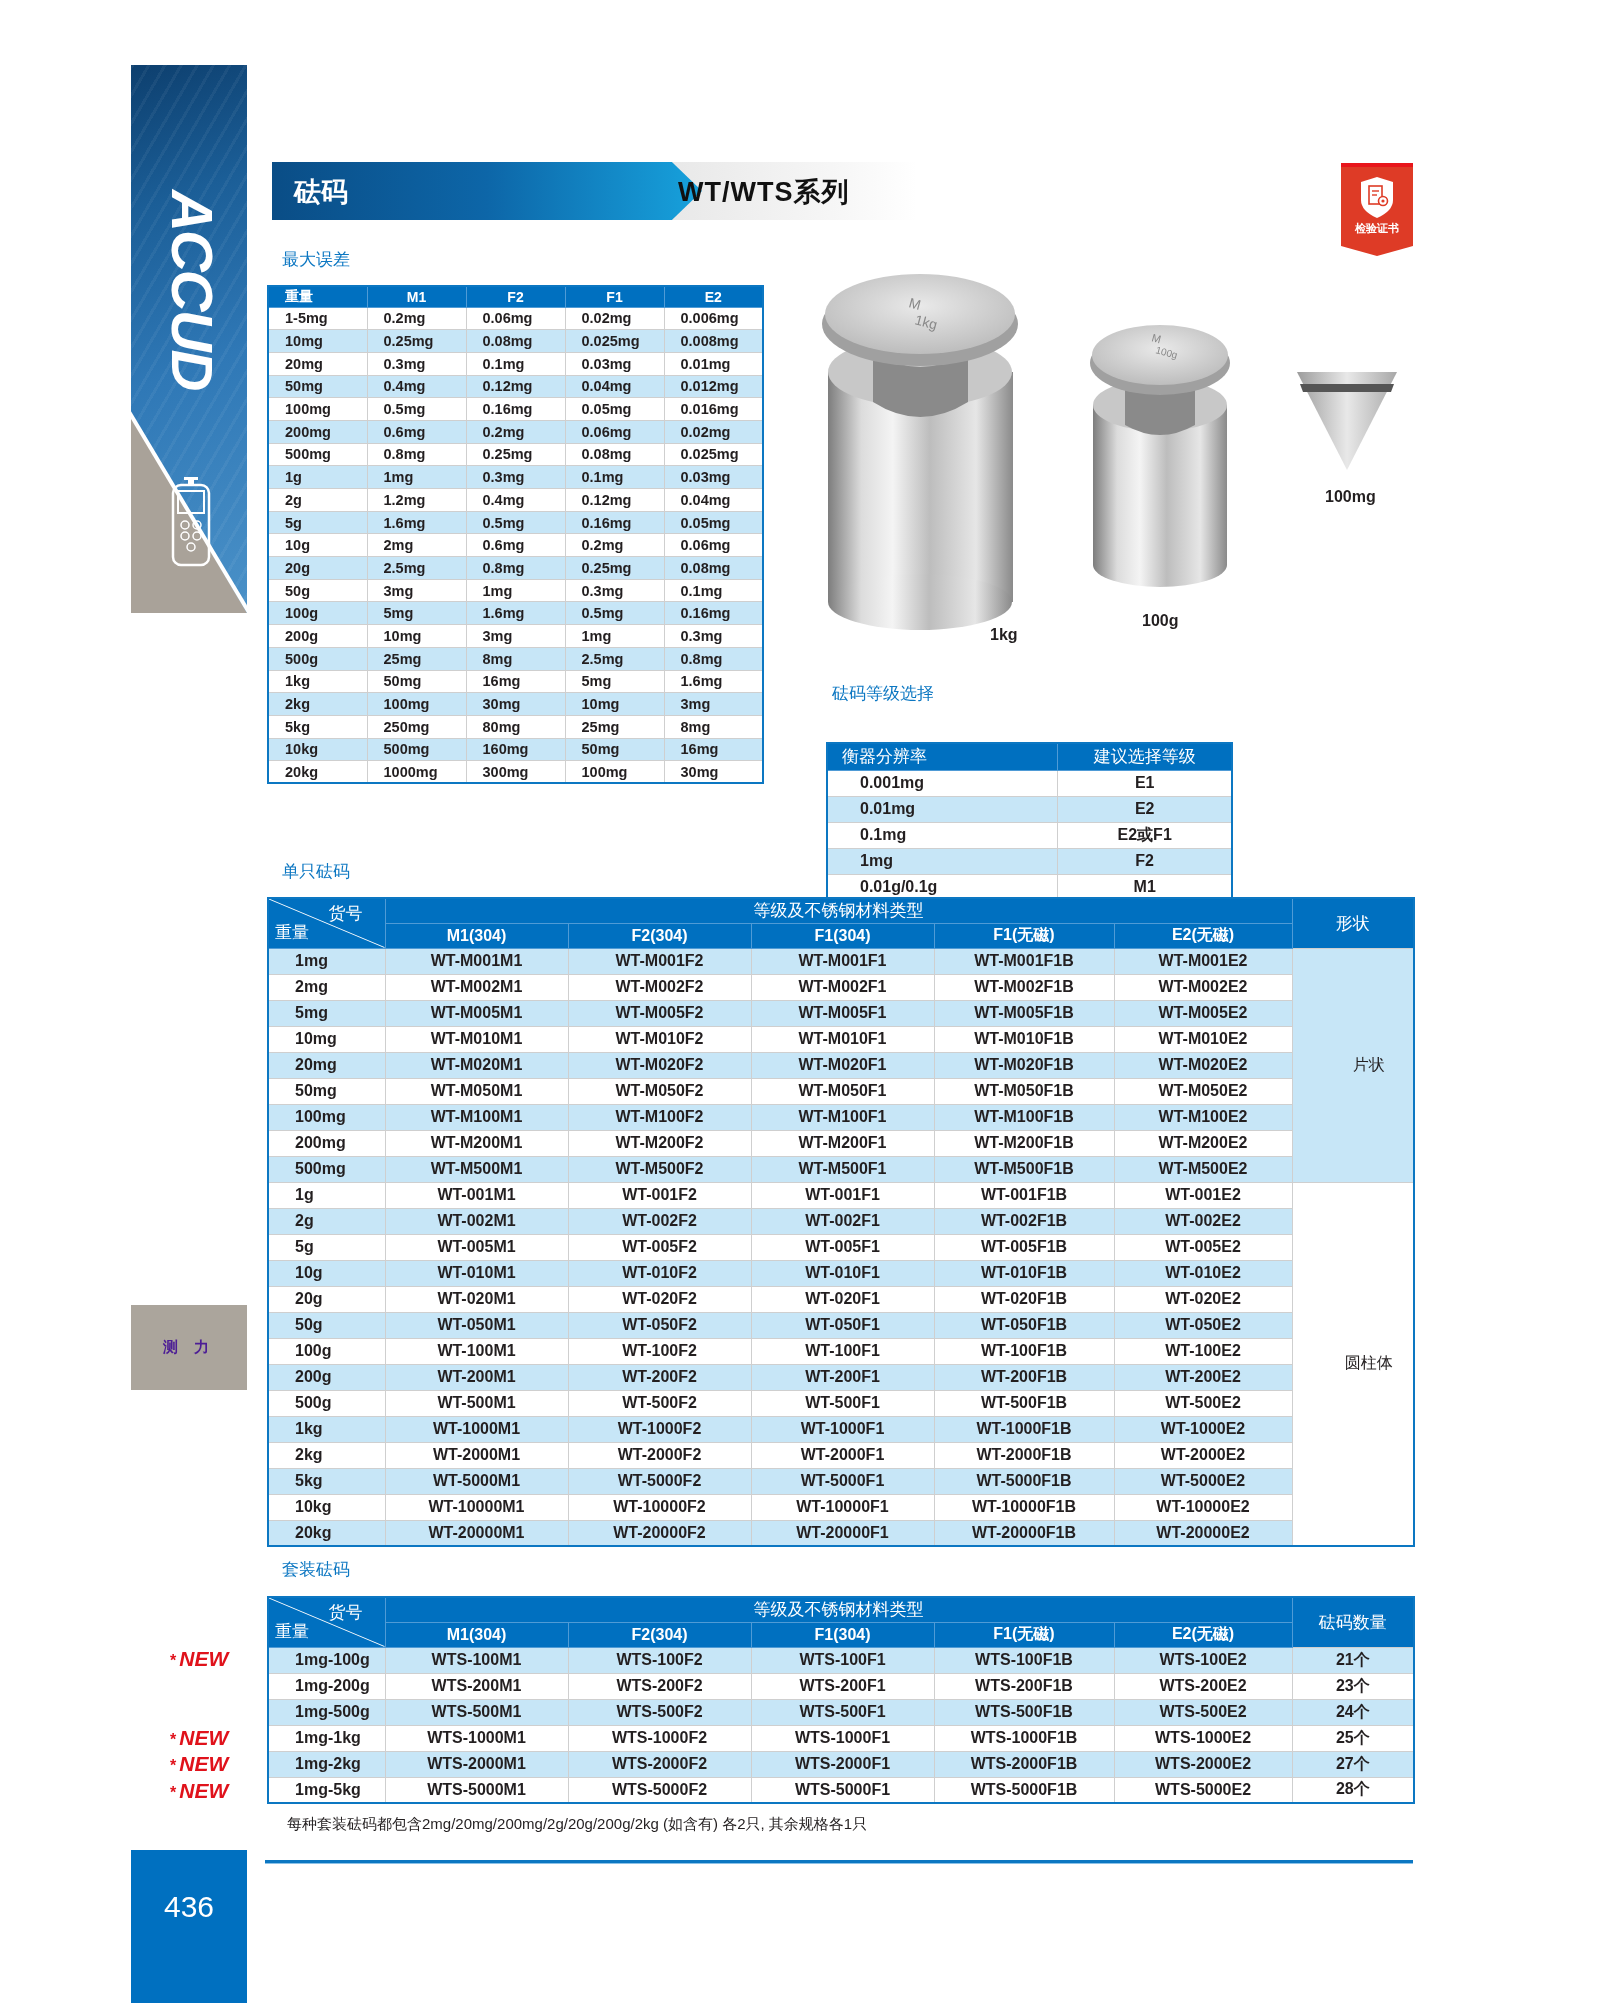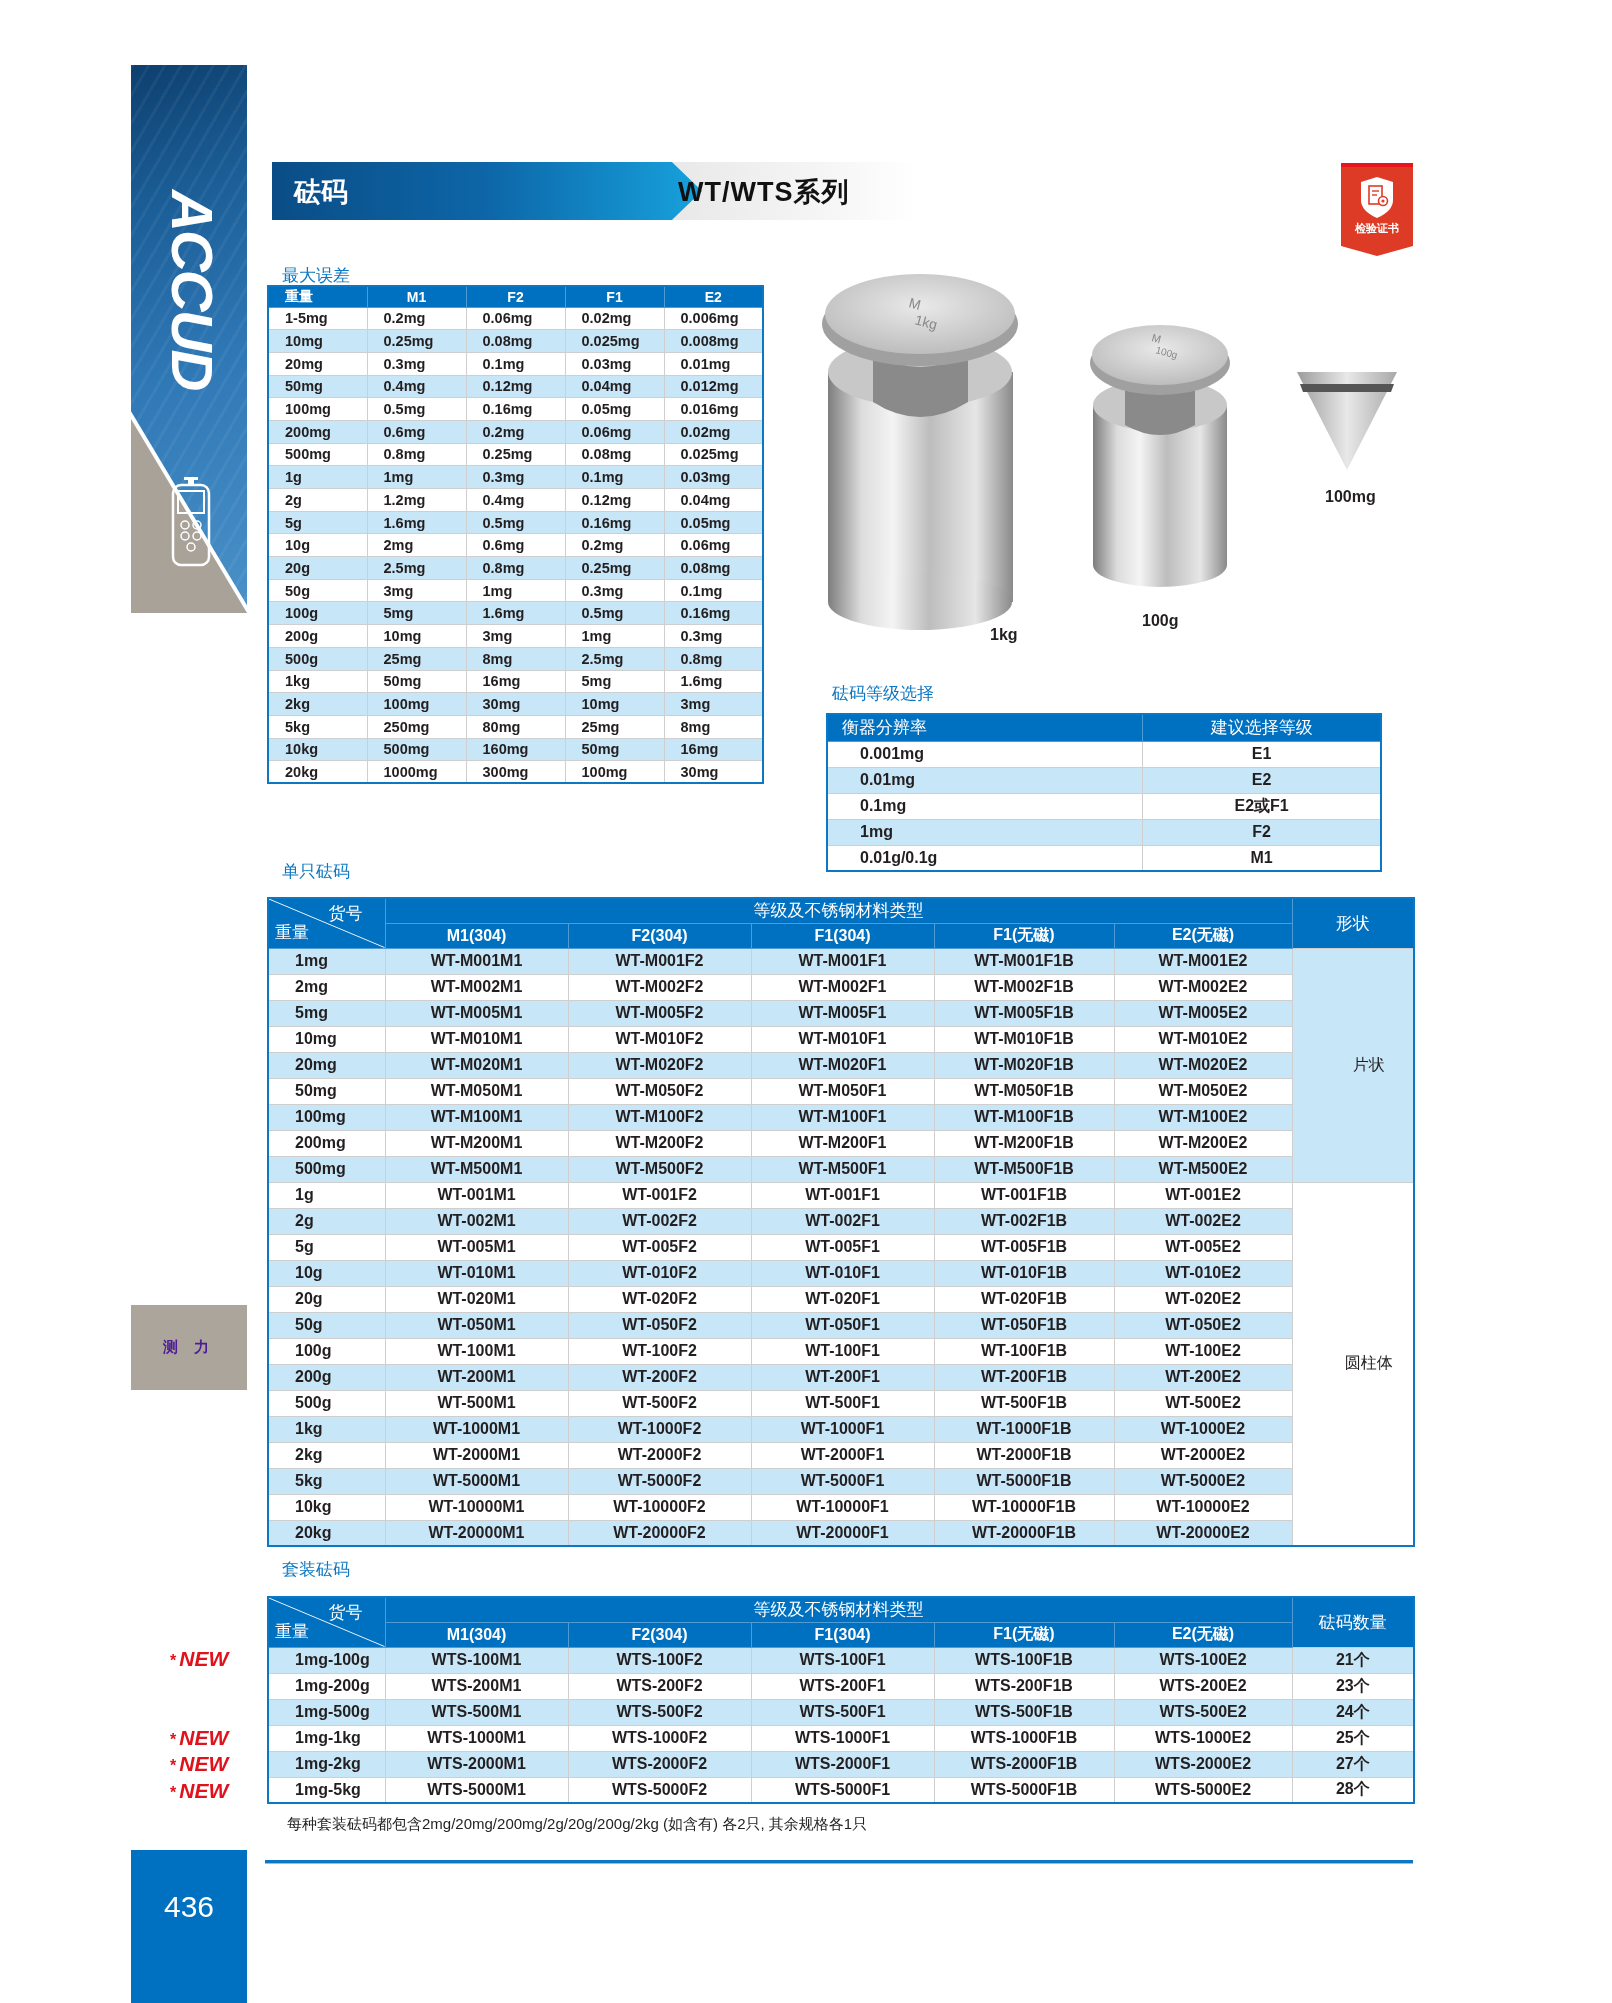--- a/index.html
+++ b/index.html
@@ -46,21 +46,21 @@
   .tbl { border: 2px solid #0c77c2; }
   .tbl th { background: #0070c0; color: #ffffff; font-weight: bold; border-left: 1px solid #4f9bd6; border-bottom: 1px solid #4f9bd6; margin-left: 21px; }
   .tbl td { border: 1px solid #cfcfcf; font-weight: bold; }
   .tbl tr.alt td { background: #c7e6f7; }
 
   #err-table { left: 267px; top: 285px; width: 497px; }
   #err-table th { height: 21px; font-size: 14px; text-align: center; }
   #err-table th:first-child { text-align: left; padding-left: 16px; }
   #err-table td { height: 22.7px; font-size: 14.5px; padding-left: 16px; }
 
-  #grade-table { left: 826px; top: 713px; width: 556px; }
+  #grade-table { left: 826px; top: 742px; width: 407px; }
   #grade-table th { height: 27px; font-size: 17px; font-weight: normal; }
   #grade-table th:first-child { text-align: left; padding-left: 14px; }
   #grade-table td { height: 26px; font-size: 16px; }
   #grade-table td:first-child { padding-left: 32px; }
   #grade-table td:last-child { text-align: center; }
 
   #single-table, #set-table { left: 267px; width: 1146px; }
   #single-table { top: 897px; }
   #set-table { top: 1596px; }
   .big th { font-size: 16px; height: 25px; }
@@ -173,21 +173,21 @@
         <stop offset="0" stop-color="#9c9c9c"></stop>
         <stop offset="0.5" stop-color="#e8e8e8"></stop>
         <stop offset="1" stop-color="#a8a8a8"></stop>
       </linearGradient>
     </defs>
   <polygon points="0,0 100,0 50,98" fill="url(#tri)"></polygon>
   <polygon points="3,12 97,12 94,20 6,20" fill="#555"></polygon>
 </svg>
 <div class="prod-label" style="left:1325px;top:488px;">100mg</div>
 
-<div class="sec-label" style="left:282px;top:264px;">最大误差</div>
+<div class="sec-label" style="left:282px;top:248px;">最大误差</div>
 <table id="err-table" class="tbl">
   <thead>
       <tr id="err-head">
         <th>重量</th>
         <th>M1</th>
         <th>F2</th>
         <th>F1</th>
         <th>E2</th>
       </tr>
     </thead>

